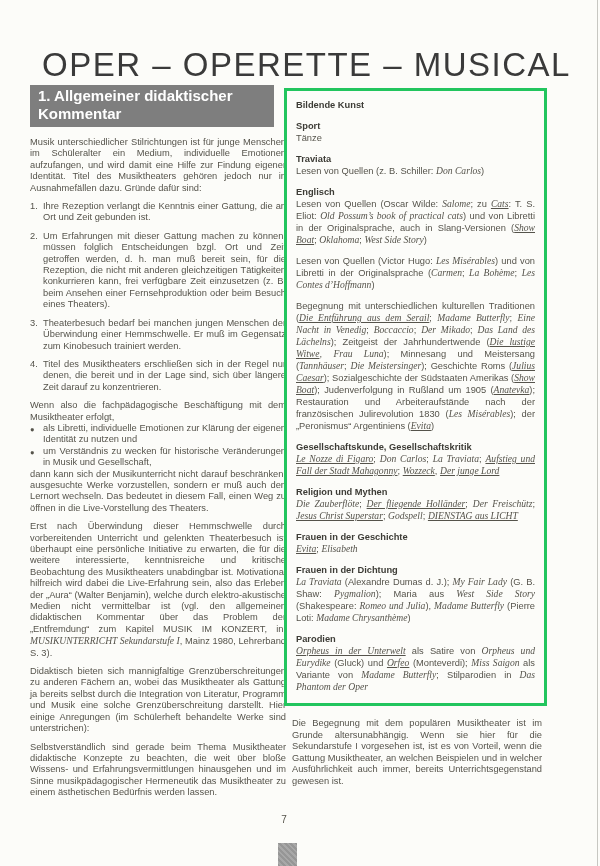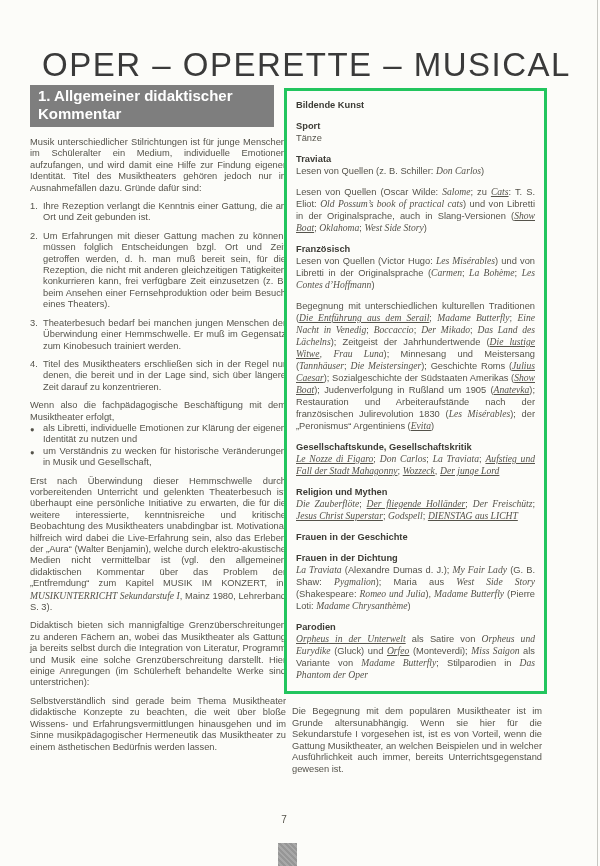--- a/index.html
+++ b/index.html
@@ -57,59 +57,61 @@
     <div class="sechead">1. Allgemeiner didaktischer Kommentar</div>
     <div class="blocks">
         <div class="blk p first"><span>Musik unterschiedlicher Stilrichtungen ist für junge Menschen im Schüleralter ein Medium, individuelle Emotionen aufzufangen, und wird damit eine Hilfe zur Findung eigener Identität. Titel des Musiktheaters gehören jedoch nur in Ausnahmefällen dazu. Gründe dafür sind:</span></div>
         <div class="blk num"><span class="marker">1.</span><span>Ihre Rezeption verlangt die Kenntnis einer Gattung, die an Ort und Zeit gebunden ist.</span></div>
         <div class="blk num"><span class="marker">2.</span><span>Um Erfahrungen mit dieser Gattung machen zu können, müssen folglich Entscheidungen bzgl. Ort und Zeit getroffen werden, d. h. man muß bereit sein, für die Rezeption, die nicht mit anderen gleichzeitigen Tätigkeiten konkurrieren kann, frei verfügbare Zeit einzusetzen (z. B. beim Ansehen einer Fernsehproduktion oder beim Besuch eines Theaters).</span></div>
         <div class="blk num"><span class="marker">3.</span><span>Theaterbesuch bedarf bei manchen jungen Menschen der Überwindung einer Hemmschwelle. Er muß im Gegensatz zum Kinobesuch trainiert werden.</span></div>
         <div class="blk num"><span class="marker">4.</span><span>Titel des Musiktheaters erschließen sich in der Regel nur denen, die bereit und in der Lage sind, sich über längere Zeit darauf zu konzentrieren.</span></div>
         <div class="blk p"><span>Wenn also die fachpädagogische Beschäftigung mit dem Musiktheater erfolgt,</span></div>
         <div class="blk bullet tight"><span class="marker">●</span><span>als Libretti, individuelle Emotionen zur Klärung der eigenen Identität zu nutzen und</span></div>
         <div class="blk bullet tight"><span class="marker">●</span><span>um Verständnis zu wecken für historische Veränderungen in Musik und Gesellschaft,</span></div>
+        <div class="blk p tight"><span>dann kann sich der Musikunterricht nicht darauf beschränken, ausgesuchte Werke vorzustellen, sondern er muß auch den Lernort wechseln. Das bedeutet in diesem Fall, einen Weg zu öffnen in die Live-Vorstellung des Theaters.</span></div>
         <div class="blk p"><span>Erst nach Überwindung dieser Hemmschwelle durch vorbereitenden Unterricht und gelenkten Theaterbesuch ist überhaupt eine persönliche Initiative zu erwarten, die für die weitere interessierte, kenntnisreiche und kritische Beobachtung des Musiktheaters unabdingbar ist. Motivational hilfreich wird dabei die Live-Erfahrung sein, also das Erleben der „Aura“ (Walter Benjamin), welche durch elektro-akustische Medien nicht vermittelbar ist (vgl. den allgemeinen didaktischen Kommentar über das Problem der „Entfremdung“ zum Kapitel MUSIK IM KONZERT, in: </span><span class="it">MUSIKUNTERRICHT Sekundarstufe I</span><span>, Mainz 1980, Lehrerband S. 3).</span></div>
         <div class="blk p"><span>Didaktisch bieten sich mannigfaltige Grenzüberschreitungen zu anderen Fächern an, wobei das Musiktheater als Gattung ja bereits selbst durch die Integration von Literatur, Programm und Musik eine solche Grenzüberschreitung darstellt. Hier einige Anregungen (im Schülerheft behandelte Werke sind unterstrichen):</span></div>
         <div class="blk p"><span>Selbstverständlich sind gerade beim Thema Musiktheater didaktische Konzepte zu beachten, die weit über bloße Wissens- und Erfahrungsvermittlungen hinausgehen und im Sinne musikpädagogischer Hermeneutik das Musiktheater zu einem ästhetischen Bedürfnis werden lassen.</span></div>
       </div>
   </div>
 
   <div class="rightcol">
     <div class="panel">
         <div class="sec first">
           <div class="sec-h">Bildende Kunst</div>
         </div>
         <div class="sec">
           <div class="sec-h">Sport</div>
           <div class="sec-b"><span>Tänze</span></div>
         </div>
         <div class="sec">
           <div class="sec-h">Traviata</div>
           <div class="sec-b"><span>Lesen von Quellen (z. B. Schiller: </span><span class="it">Don Carlos</span><span>)</span></div>
         </div>
         <div class="sec">
+          <div class="sec-h">Englisch</div>
           <div class="sec-b"><span>Lesen von Quellen (Oscar Wilde: </span><span class="it">Salome</span><span>; zu </span><span class="it un">Cats</span><span>: T. S. Eliot: </span><span class="it">Old Possum’s book of practical cats</span><span>) und von Libretti in der Originalsprache, auch in Slang-Versionen (</span><span class="it un">Show Boat</span><span>; </span><span class="it">Oklahoma</span><span>; </span><span class="it">West Side Story</span><span>)</span></div>
         </div>
         <div class="sec">
-          <div class="sec-h">Französisch</div>
           <div class="sec-b"><span>Lesen von Quellen (Victor Hugo: </span><span class="it">Les Misérables</span><span>) und von Libretti in der Originalsprache (</span><span class="it">Carmen</span><span>; </span><span class="it">La Bohème</span><span>; </span><span class="it">Les Contes d’Hoffmann</span><span>)</span></div>
         </div>
         <div class="sec">
           <div class="sec-b"><span>Begegnung mit unterschiedlichen kulturellen Traditionen (</span><span class="it un">Die Entführung aus dem Serail</span><span>; </span><span class="it">Madame Butterfly</span><span>; </span><span class="it">Eine Nacht in Venedig</span><span>; </span><span class="it">Boccaccio</span><span>; </span><span class="it">Der Mikado</span><span>; </span><span class="it">Das Land des Lächelns</span><span>); Zeitgeist der Jahrhundertwende (</span><span class="it un">Die lustige Witwe</span><span>, </span><span class="it">Frau Luna</span><span>); Minnesang und Meistersang (</span><span class="it">Tannhäuser</span><span>; </span><span class="it">Die Meistersinger</span><span>); Geschichte Roms (</span><span class="it un">Julius Caesar</span><span>); Sozialgeschichte der Südstaaten Amerikas (</span><span class="it un">Show Boat</span><span>); Judenverfolgung in Rußland um 1905 (</span><span class="it un">Anatevka</span><span>); Restauration und Arbeiteraufstände nach der französischen Julirevolution 1830 (</span><span class="it">Les Misérables</span><span>); der „Peronismus“ Argentiniens (</span><span class="it un">Evita</span><span>)</span></div>
         </div>
         <div class="sec">
           <div class="sec-h">Gesellschaftskunde, Gesellschaftskritik</div>
           <div class="sec-b"><span class="it un">Le Nozze di Figaro</span><span>; </span><span class="it">Don Carlos</span><span>; </span><span class="it">La Traviata</span><span>; </span><span class="it un">Aufstieg und Fall der Stadt Mahagonny</span><span>; </span><span class="it un">Wozzeck</span><span>, </span><span class="it un">Der junge Lord</span></div>
         </div>
         <div class="sec">
           <div class="sec-h">Religion und Mythen</div>
           <div class="sec-b"><span class="it">Die Zauberflöte</span><span>; </span><span class="it un">Der fliegende Holländer</span><span>; </span><span class="it">Der Freischütz</span><span>; </span><span class="it un">Jesus Christ Superstar</span><span>; </span><span class="it">Godspell</span><span>; </span><span class="it un">DIENSTAG aus LICHT</span></div>
         </div>
         <div class="sec">
           <div class="sec-h">Frauen in der Geschichte</div>
+          <div class="sec-b"><span class="it un">Evita</span><span>; </span><span class="it">Elisabeth</span></div>
         </div>
         <div class="sec">
           <div class="sec-h">Frauen in der Dichtung</div>
           <div class="sec-b"><span class="it">La Traviata</span><span> (Alexandre Dumas d. J.); </span><span class="it">My Fair Lady</span><span> (G. B. Shaw: </span><span class="it">Pygmalion</span><span>); Maria aus </span><span class="it">West Side Story</span><span> (Shakespeare: </span><span class="it">Romeo und Julia</span><span>), </span><span class="it">Madame Butterfly</span><span> (Pierre Loti: </span><span class="it">Madame Chrysanthème</span><span>)</span></div>
         </div>
         <div class="sec">
           <div class="sec-h">Parodien</div>
           <div class="sec-b"><span class="it un">Orpheus in der Unterwelt</span><span> als Satire von </span><span class="it">Orpheus und Eurydike</span><span> (Gluck) und </span><span class="it un">Orfeo</span><span> (Monteverdi); </span><span class="it">Miss Saigon</span><span> als Variante von </span><span class="it">Madame Butterfly</span><span>; Stilparodien in </span><span class="it">Das Phantom der Oper</span></div>
         </div>
       </div>

